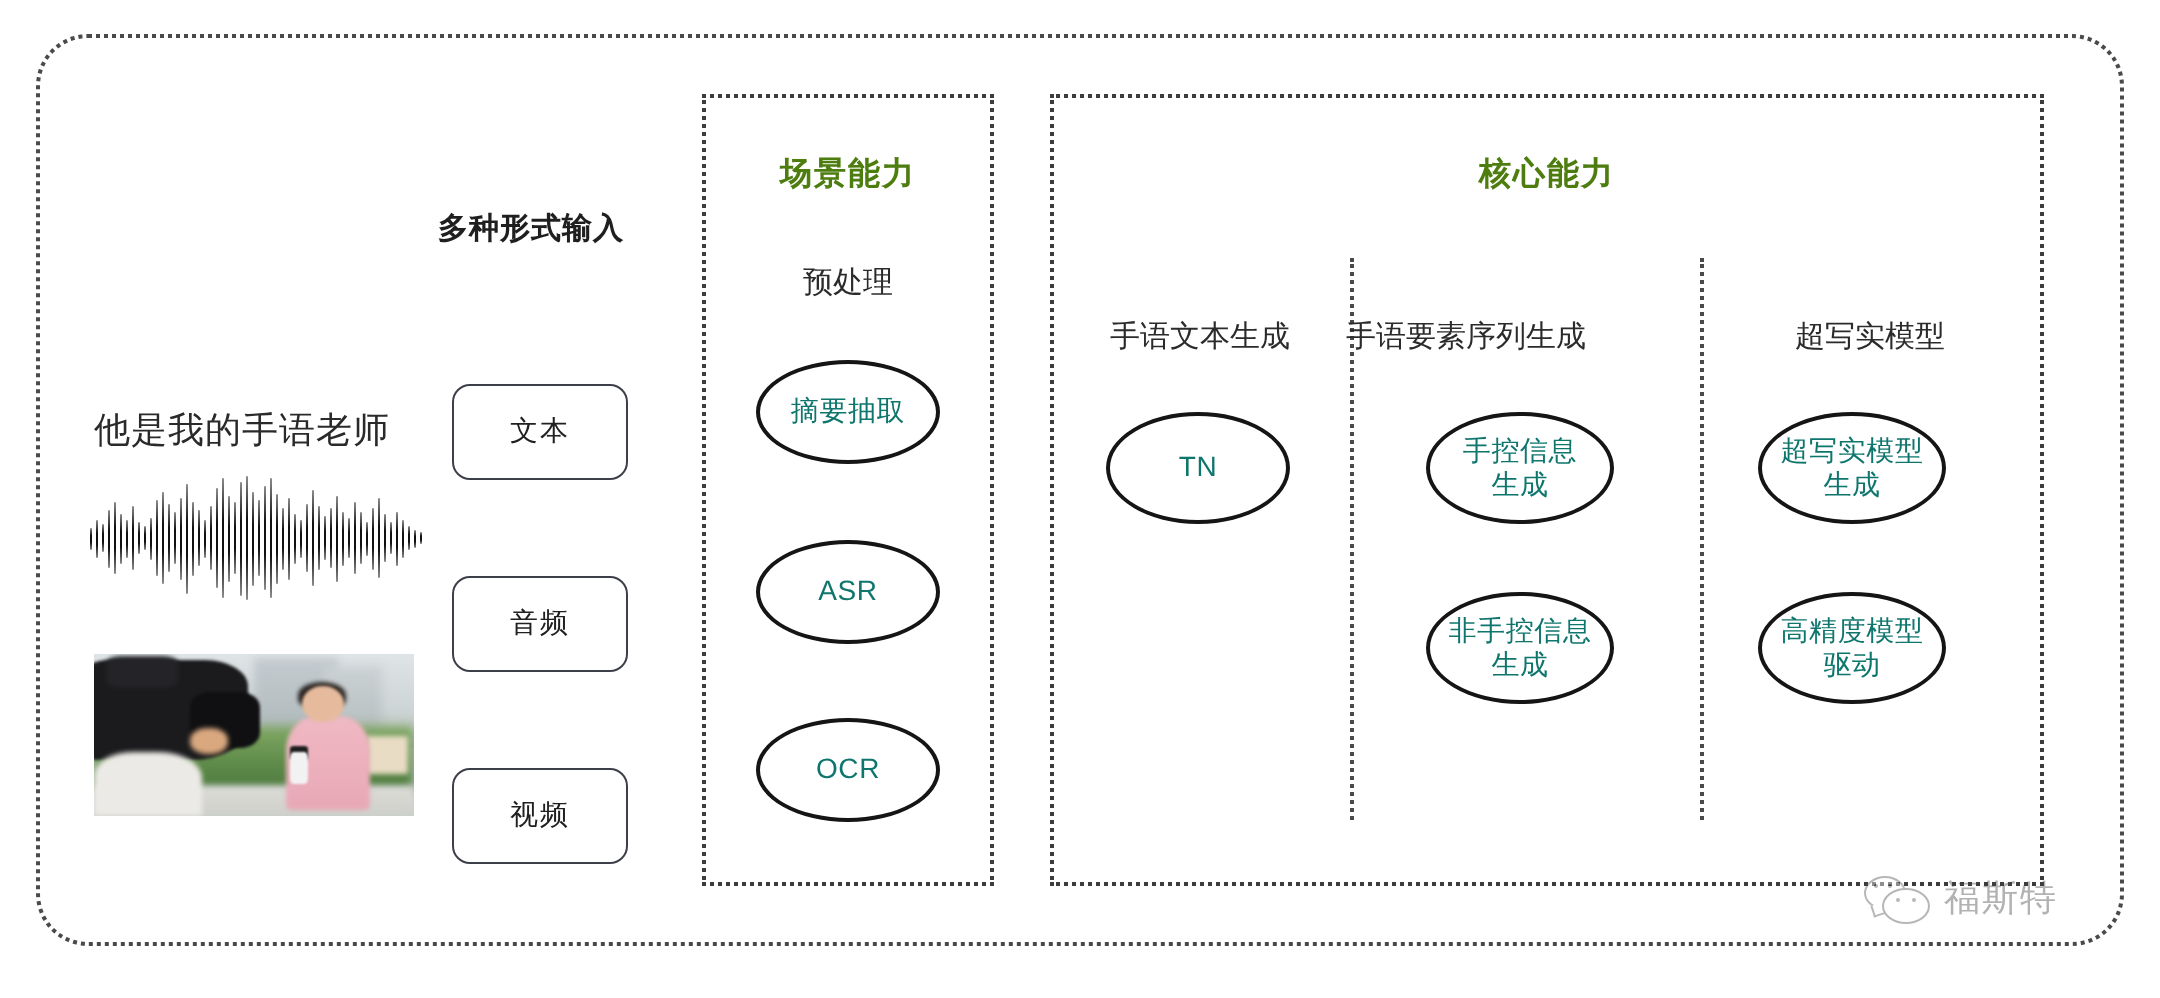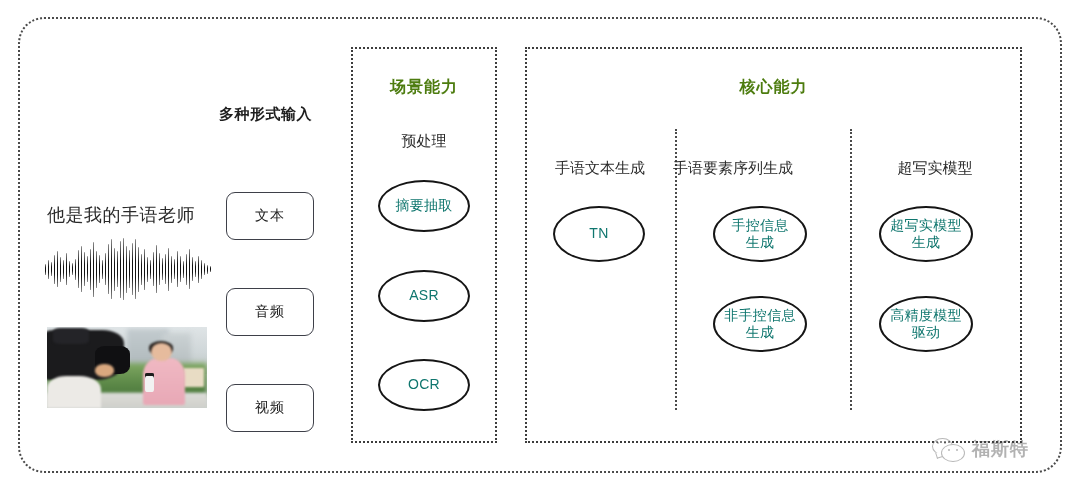--- a/index.html
+++ b/index.html
@@ -172,21 +172,21 @@
   }
   .wm-icon{position:relative;width:34px;height:22px;}
   .wm-b1{position:absolute;left:0;top:0;width:19px;height:15px;
     border:1.6px solid #555;border-radius:50%;background:#fff;}
   .wm-b1:after{content:"";position:absolute;left:3px;bottom:-4px;
     width:5px;height:5px;border-left:1.6px solid #555;border-bottom:1.6px solid #555;
     transform:rotate(-18deg);background:#fff;}
   .wm-b2{position:absolute;left:9px;top:6px;width:22px;height:16px;
     border:1.6px solid #555;border-radius:50%;background:#fff;}
   .wm-dot{position:absolute;width:2px;height:2px;border-radius:50%;background:#555;}
-  .wm-text{font-size:18px;color:#4a4a4a;letter-spacing:1px;font-weight:700;}
+  .wm-text{font-size:18px;color:#4a4a4a;letter-spacing:1px;font-weight:400;}
 </style>
 </head>
 <body>
 
 <div id="stage">
 
   <div class="outer-frame"></div>
 
   <div class="input-heading" style="left:219px;top:105px;">多种形式输入</div>
 

